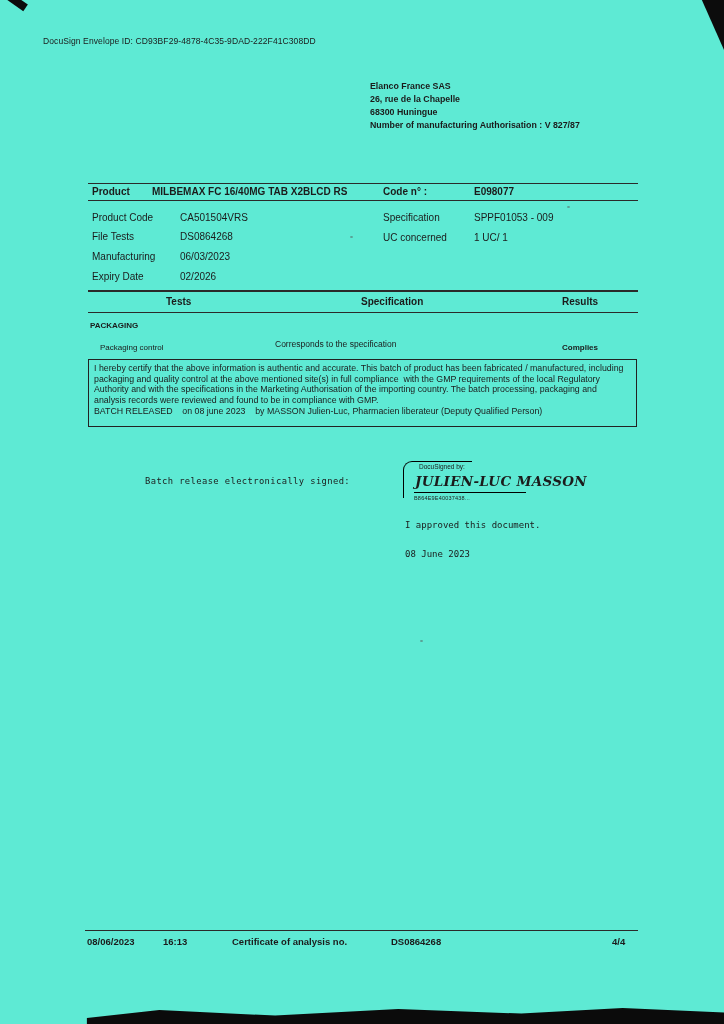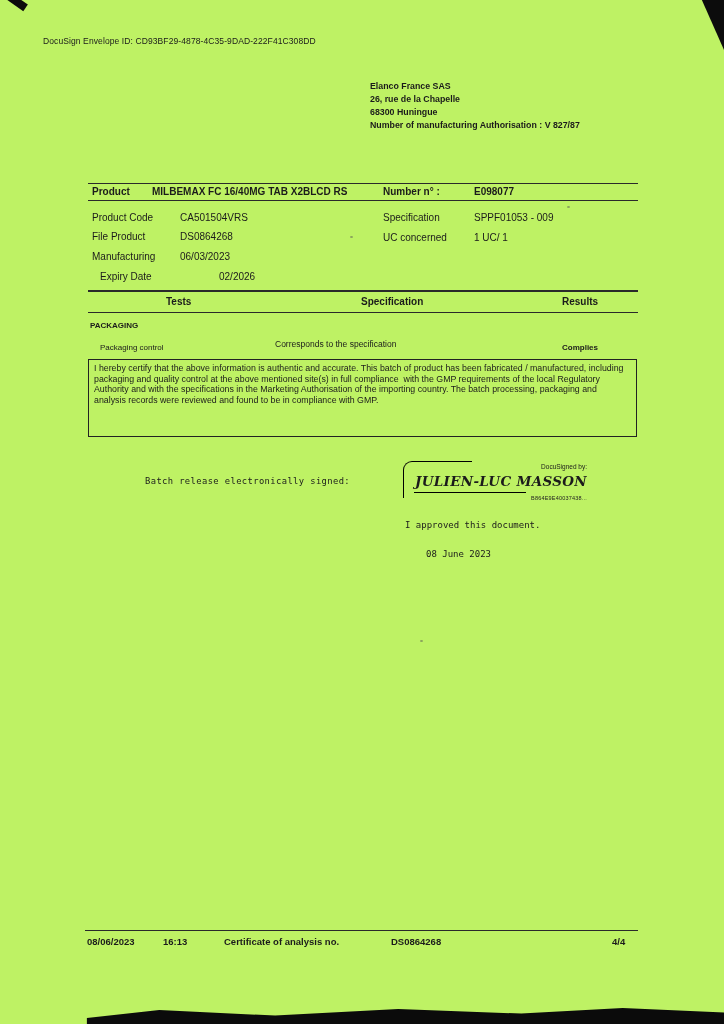--- a/index.html
+++ b/index.html
@@ -1,40 +1,40 @@
 <!DOCTYPE html>
 <html><head>
 <meta charset="utf-8">
 <style>
   html,body{margin:0;padding:0;background:#e8e8e8;}
   .page{
     position:relative;
     width:724px;height:1024px;
-    background:#bef264;
+    background:#5eead4;
     overflow:hidden;
     font-family:"Liberation Sans", sans-serif;
     color:#1b1b1b;
     margin:0 auto;
   }
   .abs{position:absolute;white-space:nowrap;}
   .envelope-id{left:43px;top:36px;font-size:8.5px;letter-spacing:0.1px;}
   .company{left:370px;top:80px;font-size:8.8px;font-weight:bold;line-height:13px;}
   .title{left:383px;top:152px;font-size:14.5px;font-weight:bold;letter-spacing:0.3px;}
   .divider{position:absolute;background:#2a2a2a;height:1px;}
   .lbl{font-size:10px;}
   .b{font-weight:bold;}
   .sm{font-size:8px;}
   .cert-box{
-    position:absolute;left:88px;top:359px;width:549px;height:78px;
+    position:absolute;left:88px;top:359px;width:549px;height:68px;
     border:1px solid #222;box-sizing:border-box;
     padding:3px 5px;font-size:8.8px;line-height:10.7px;
   }
   .cert-body,.cert-released{white-space:pre-wrap;}
   .mono{font-family:"DejaVu Sans Mono", monospace;}
-  .ds-stamp{position:absolute;left:403px;top:459px;padding-left:11px;text-align:right;}
+  .ds-stamp{position:absolute;left:403px;top:459px;padding-left:11px;}
   .ds-corner{position:absolute;left:0;top:2px;width:68px;height:36px;
     border-left:1.6px solid #000;border-top:1.6px solid #000;border-top-left-radius:9px;}
   .ds-label{font-size:6.5px;margin-left:5px;padding-top:4px;}
   .ds-signature{font-family:"DejaVu Serif", serif;font-style:italic;font-weight:700;
     font-size:13.5px;letter-spacing:0.3px;margin:3px 0 3px 1px;white-space:nowrap;}
   .ds-underline{width:112px;height:1px;background:#000;}
   .ds-id{font-size:5.5px;margin-top:2px;letter-spacing:0.2px;color:#222;}
   .footer-text{font-size:9.5px;font-weight:bold;}
   
   .artifact-topleft{position:absolute;left:-9px;top:-7px;width:38px;height:8px;
@@ -56,73 +56,74 @@
     <div>Elanco France SAS</div>
     <div>26, rue de la Chapelle</div>
     <div>68300 Huningue</div>
     <div>Number of manufacturing Authorisation : V 827/87</div>
   </div>
 
 
   <div class="divider" style="left:88px;top:183px;width:550px;"></div>
   <div class="abs lbl b" style="left:92px;top:186px;">Product</div>
   <div class="abs lbl b" style="left:152px;top:186px;">MILBEMAX FC 16/40MG TAB X2BLCD RS</div>
-  <div class="abs lbl b" style="left:383px;top:186px;">Number n° :</div>
+  <div class="abs lbl b" style="left:383px;top:186px;">Code n° :</div>
   <div class="abs lbl b" style="left:474px;top:186px;">E098077</div>
   <div class="divider" style="left:88px;top:200px;width:550px;"></div>
 
   <div class="abs lbl" style="left:92px;top:212px;">Product Code</div>
   <div class="abs lbl" style="left:180px;top:212px;">CA501504VRS</div>
   <div class="abs lbl" style="left:383px;top:212px;">Specification</div>
   <div class="abs lbl" style="left:474px;top:212px;">SPPF01053 - 009</div>
 
-  <div class="abs lbl" style="left:92px;top:231px;">File Product</div>
+  <div class="abs lbl" style="left:92px;top:231px;">File Tests</div>
   <div class="abs lbl" style="left:180px;top:231px;">DS0864268</div>
   <div class="abs lbl" style="left:383px;top:232px;">UC concerned</div>
   <div class="abs lbl" style="left:474px;top:232px;">1 UC/ 1</div>
 
   <div class="abs lbl" style="left:92px;top:251px;">Manufacturing</div>
   <div class="abs lbl" style="left:180px;top:251px;">06/03/2023</div>
 
-  <div class="abs lbl" style="left:92px;top:271px;margin-left:8px;">Expiry Date</div>
-  <div class="abs lbl" style="left:180px;top:271px;margin-left:39px;">02/2026</div>
+  <div class="abs lbl" style="left:92px;top:271px;">Expiry Date</div>
+  <div class="abs lbl" style="left:180px;top:271px;">02/2026</div>
 
   <div class="divider" style="left:88px;top:290px;width:550px;height:2px;"></div>
   <div class="abs lbl b" style="left:166px;top:296px;">Tests</div>
   <div class="abs lbl b" style="left:361px;top:296px;">Specification</div>
   <div class="abs lbl b" style="left:562px;top:296px;">Results</div>
   <div class="divider" style="left:88px;top:312px;width:550px;"></div>
 
   <div class="abs sm b" style="left:90px;top:321px;">PACKAGING</div>
 
   <div class="abs sm" style="left:100px;top:343px;">Packaging control</div>
   <div class="abs" style="left:275px;top:339px;font-size:8.5px;">Corresponds to the specification</div>
   <div class="abs sm b" style="left:562px;top:343px;">Complies</div>
 
   <div class="cert-box">
     <span class="cert-body">I hereby certify that the above information is authentic and accurate. This batch of product has been fabricated / manufactured, including packaging and quality control at the above mentioned site(s) in full compliance  with the GMP requirements of the local Regulatory Authority and with the specifications in the Marketing Authorisation of the importing country. The batch processing, packaging and analysis records were reviewed and found to be in compliance with GMP.</span>
+    <div class="cert-released">BATCH RELEASED    on 08 june 2023    by MASSON Julien-Luc, Pharmacien liberateur (Deputy Qualified Person)</div>
   </div>
 
   <div class="abs mono" style="left:145px;top:476px;font-size:8.8px;letter-spacing:0.4px;">Batch release electronically signed:</div>
 
   <div class="ds-stamp">
     <div class="ds-corner"></div>
     <div class="ds-label">DocuSigned by:</div>
     <div class="ds-signature">JULIEN-LUC MASSON</div>
     <div class="ds-underline"></div>
     <div class="ds-id">B864E9E40037438...</div>
   </div>
 
   <div class="abs mono" style="left:405px;top:520px;font-size:9px;">I approved this document.</div>
-  <div class="abs mono" style="left:426px;top:549px;font-size:9px;">08 June 2023</div>
+  <div class="abs mono" style="left:405px;top:549px;font-size:9px;">08 June 2023</div>
 
   <div class="divider" style="left:85px;top:930px;width:553px;"></div>
   <div class="abs footer-text" style="left:87px;top:936px;">08/06/2023</div>
   <div class="abs footer-text" style="left:163px;top:936px;">16:13</div>
-  <div class="abs footer-text" style="left:224px;top:936px;">Certificate of analysis no.</div>
+  <div class="abs footer-text" style="left:232px;top:936px;">Certificate of analysis no.</div>
   <div class="abs footer-text" style="left:391px;top:936px;">DS0864268</div>
   <div class="abs footer-text" style="left:612px;top:936px;">4/4</div>
 
   <div class="artifact-topleft"></div>
   <div class="artifact-topright"></div>
   <div class="artifact-bottom"></div>
   <div class="speck" style="left:350px;top:236px;"></div>
   <div class="speck" style="left:567px;top:206px;"></div>
   <div class="speck" style="left:420px;top:640px;"></div>
 

